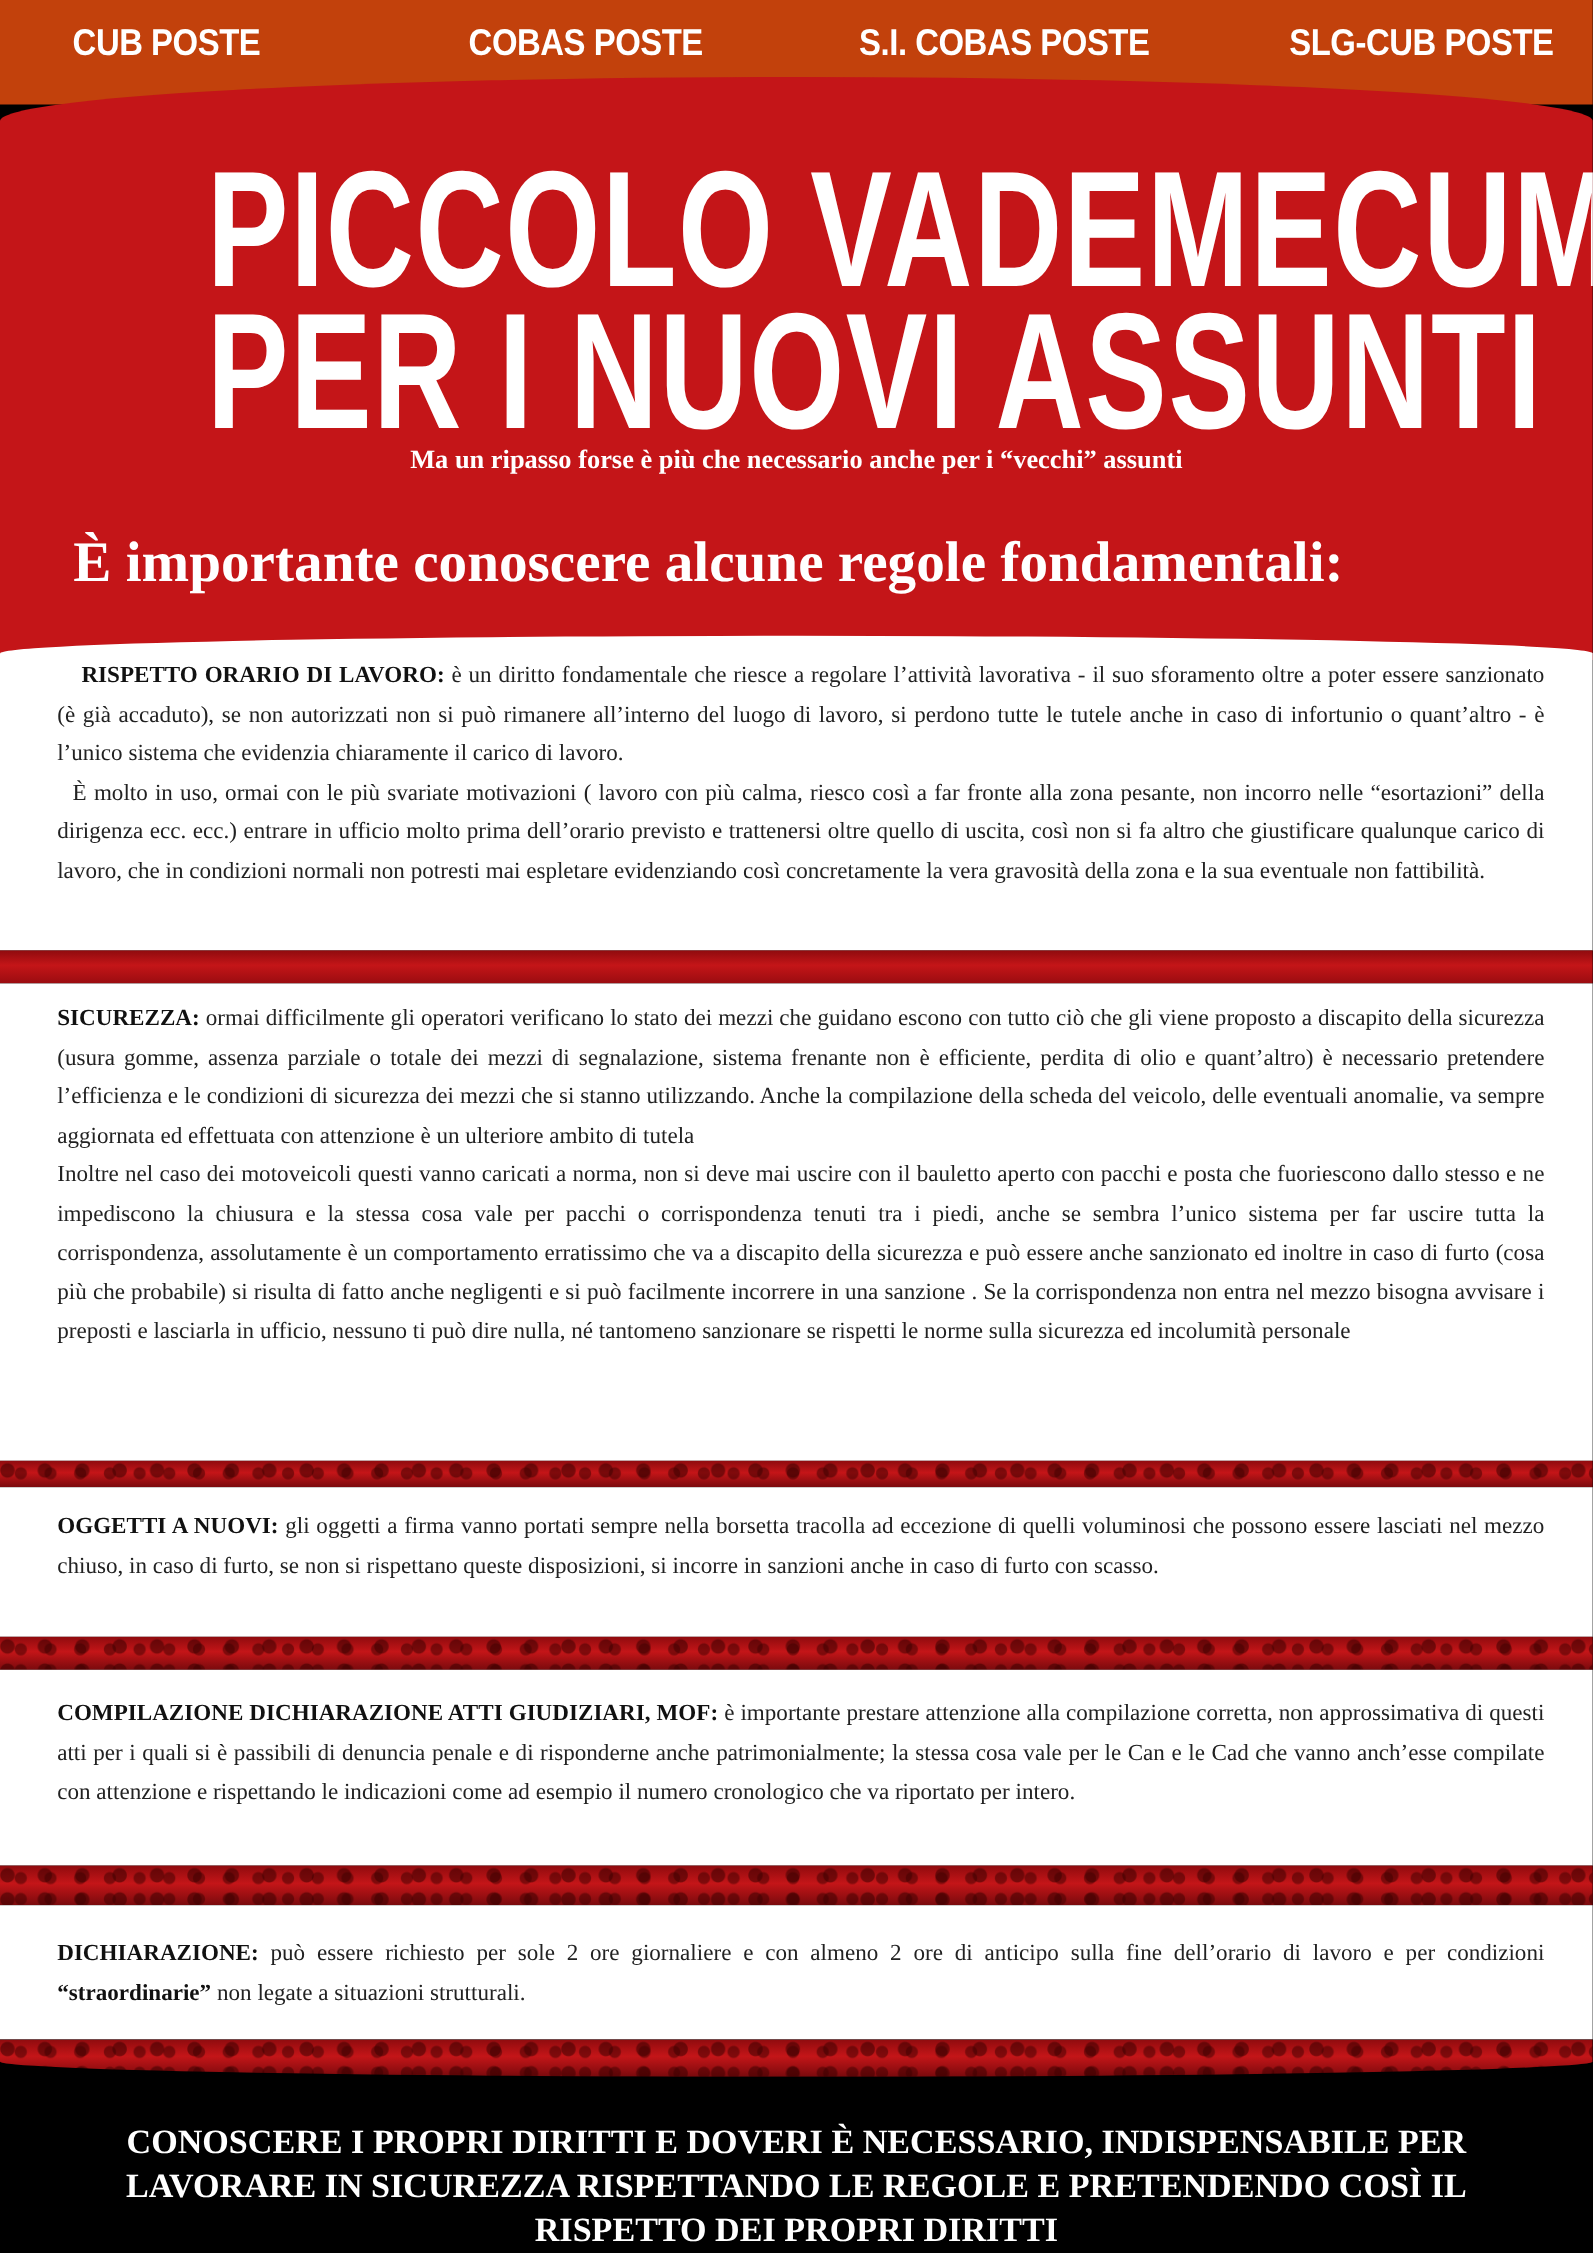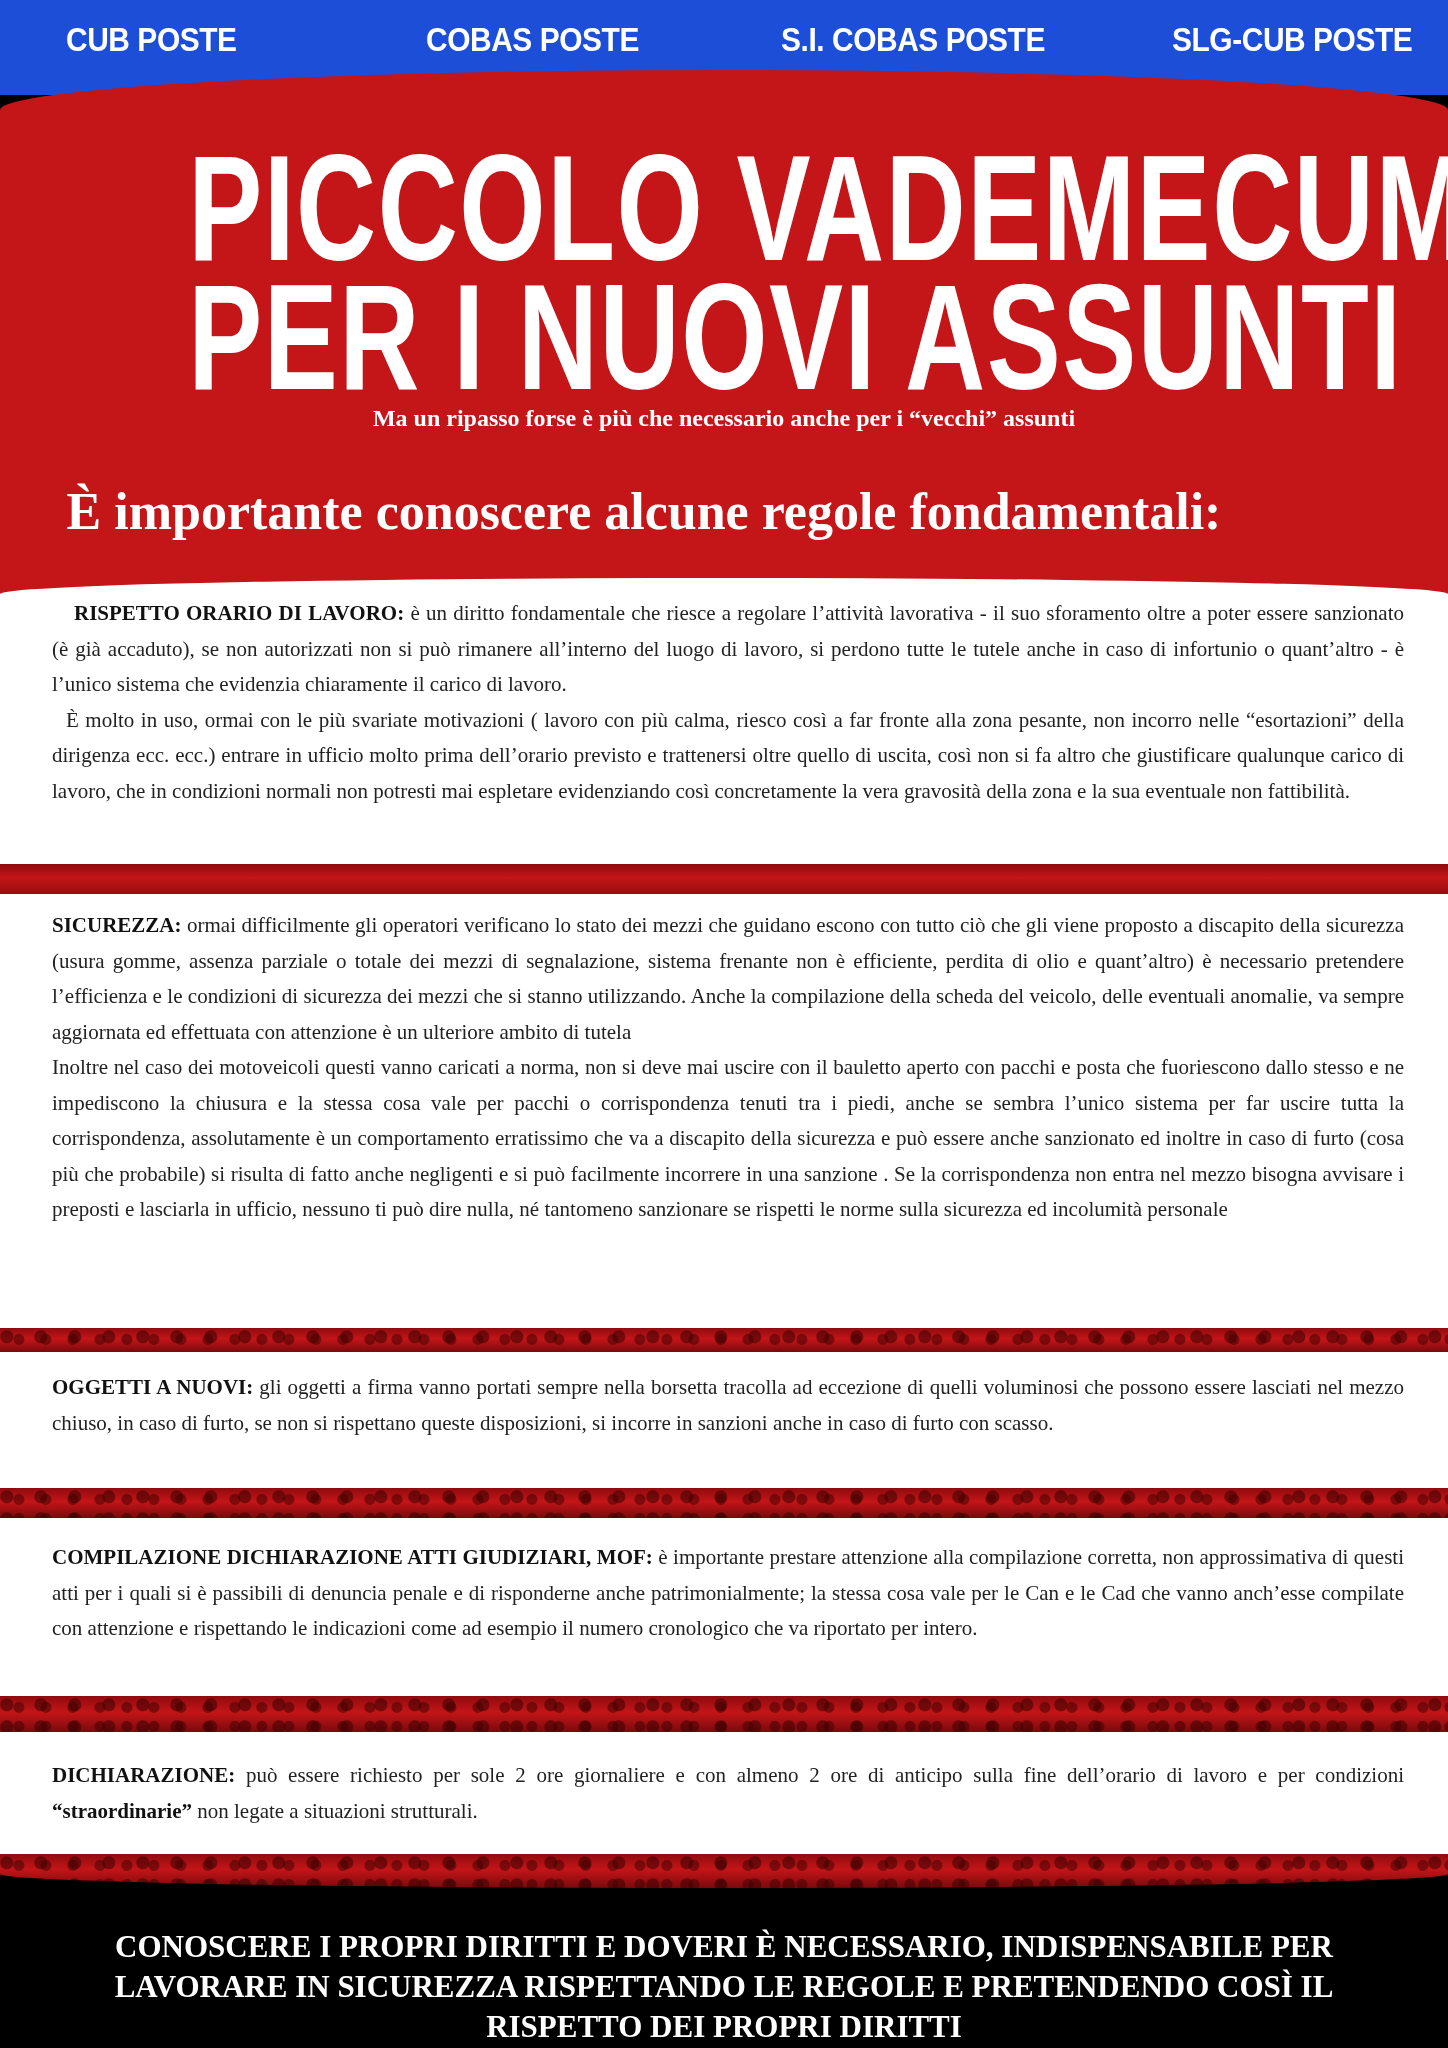--- a/index.html
+++ b/index.html
@@ -1,17 +1,17 @@
 <!DOCTYPE html>
 <html><head>
 <meta charset="utf-8">
 <style>
   html,body{margin:0;padding:0;}
   body{width:1448px;height:2048px;position:relative;overflow:hidden;background:#000;font-family:"Liberation Serif",serif;}
-  .topbar{position:absolute;left:0;top:0;width:1448px;height:95px;background:#1d4ed8;}
+  .topbar{position:absolute;left:0;top:0;width:1448px;height:95px;background:#c2410c;}
   .org{position:absolute;top:20px;color:#fff;font-family:"Liberation Sans",sans-serif;font-weight:bold;font-size:34px;letter-spacing:-0.5px;transform:scaleX(0.88);transform-origin:left center;white-space:nowrap;}
   .hero{position:absolute;left:0;top:70px;width:1448px;height:530px;background:#c41518;border-radius:50% 50% 0 0 / 40px 40px 0 0;}
   .title{position:absolute;left:0;width:1448px;text-align:center;color:#fff;font-family:"Liberation Sans",sans-serif;font-weight:bold;font-size:150px;line-height:1;transform:scaleX(0.74);transform-origin:center;white-space:nowrap;letter-spacing:2px;}
   .t1{top:133px;}
   .t2{top:262px;}
   .subtitle{position:absolute;top:405px;left:0;width:1448px;text-align:center;color:#fff;font-weight:bold;font-size:24px;}
   .intro{position:absolute;top:482px;left:0;width:1288px;text-align:center;color:#fff;font-weight:bold;font-size:52px;}
   .panel{position:absolute;left:0;width:1448px;background:#fff;}
   .band{position:absolute;left:0;width:1448px;background:linear-gradient(180deg,#8f0b0e,#c41518 45%,#9a0c10);}
   .band.tex{background:

